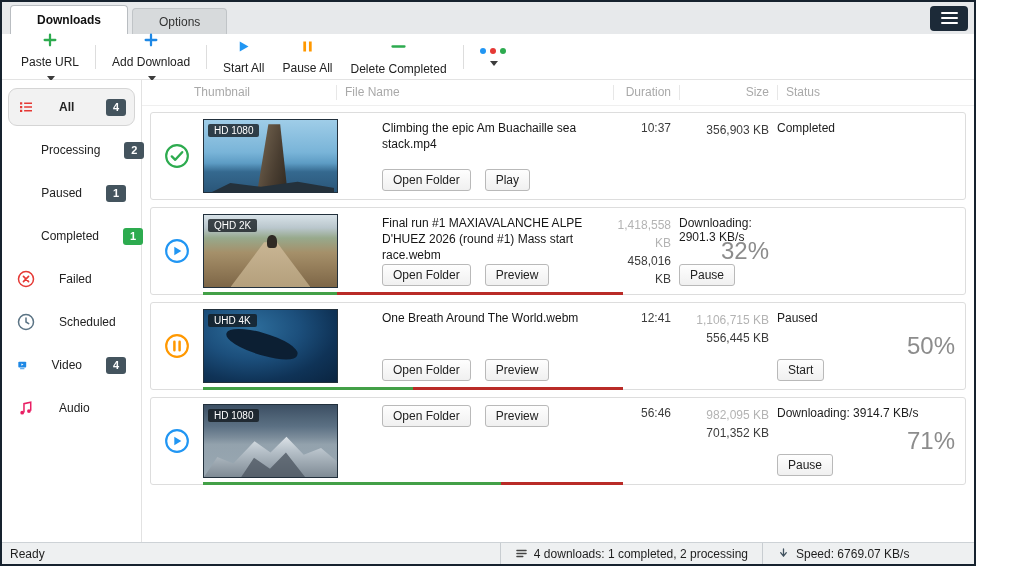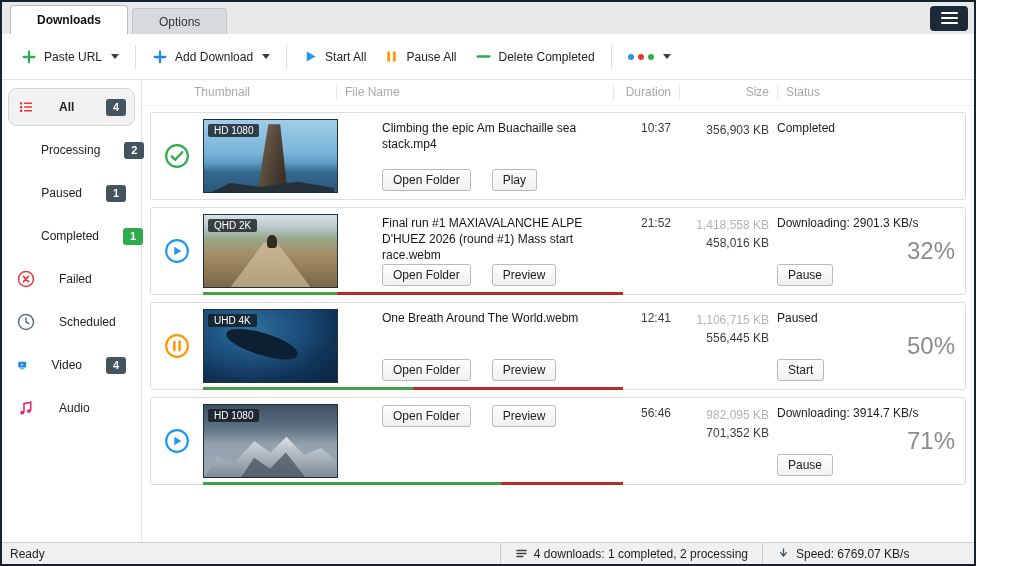--- a/index.html
+++ b/index.html
@@ -10,21 +10,21 @@
 
   
   .tabbar { height: 32px; background: #e7e9eb; display: flex; align-items: flex-end; padding: 0 6px 0 8px; flex: none; }
   .tab { padding: 0 26px; height: 26px; line-height: 26px; background: #d7dadc; border: 1px solid #c0c4c7; border-bottom: none; border-radius: 4px 4px 0 0; margin-right: 4px; color: #333; cursor: pointer; }
   .tab.active { background: #fff; border-color: #b9bdc1; height: 29px; line-height: 29px; font-weight: bold; color: #111; }
   .menu-btn { margin-left: auto; align-self: center; width: 38px; height: 25px; background: #1c2a38; border-radius: 4px; display: flex; flex-direction: column; align-items: center; justify-content: center; gap: 3px; cursor: pointer; }
   .menu-btn i { display: block; width: 17px; height: 2px; background: #fff; border-radius: 1px; }
 
   
   .toolbar { height: 46px; background: #fff; border-bottom: 1px solid #e3e3e3; display: flex; align-items: center; padding: 0 10px; flex: none; }
-  .tool-item { display: flex; align-items: center; gap: 7px; padding: 6px 9px; border-radius: 3px; cursor: pointer; white-space: nowrap; }
+  .tool-item { display: flex; align-items: center; gap: 7px; padding: 6px 9px; border-radius: 3px; cursor: pointer; white-space: nowrap; flex-direction: column; }
   .tool-item svg { flex: none; }
   .caret { width: 0; height: 0; border-left: 4px solid transparent; border-right: 4px solid transparent; border-top: 5px solid #3c3c3c; margin-left: 2px; }
   .tool-sep { width: 1px; height: 24px; background: #ddd; margin: 0 7px; }
   .dots { display: flex; gap: 4px; align-items: center; }
   .dots i { width: 6px; height: 6px; border-radius: 50%; display: block; }
   .dot-blue { background: #2196f3; } .dot-red { background: #e53935; } .dot-green { background: #2dab4f; }
 
   
   .app-body { flex: 1; display: flex; min-height: 0; background: #fff; }
   .sidebar { width: 140px; border-right: 1px solid #e2e2e2; padding: 8px 6px; flex: none; }
@@ -57,21 +57,21 @@
   .thumb-2::before { content:""; position:absolute; left:20%; top:38%; width:60%; height:62%; background:linear-gradient(180deg,#c9b694,#b49f7c); clip-path:polygon(42% 0,58% 0,100% 100%,0 100%); }
   .thumb-2::after { content:""; position:absolute; left:47%; top:28%; width:10px; height:13px; background:#2f2a24; border-radius:45% 45% 30% 30%; }
   .thumb-3 { background: radial-gradient(ellipse at 35% 25%, #2e6f9d 0%, #1c4f7c 40%, #0f3357 70%, #0a2440 100%); }
   .thumb-3::before { content:""; position:absolute; left:16%; top:32%; width:56%; height:30%; background:#0c1f33; border-radius:55% 60% 50% 60%; transform:rotate(16deg); }
   .thumb-4 { background: linear-gradient(180deg,#3c4f63 0%,#5c7184 30%,#7b8c9a 45%,#93a2ad 55%,#9aa8b2 100%); }
   .thumb-4::before { content:""; position:absolute; left:0; bottom:0; width:100%; height:62%; background:linear-gradient(180deg,#e9eef2 0%,#b9c3cb 40%,#7f8b95 100%); clip-path:polygon(0 100%,10% 55%,22% 70%,38% 20%,50% 45%,62% 10%,75% 50%,88% 35%,100% 65%,100% 100%); }
   .thumb-4::after { content:""; position:absolute; left:28%; bottom:0; width:48%; height:38%; background:#49535d; opacity:.75; clip-path:polygon(0 100%,20% 30%,45% 70%,70% 10%,100% 100%); }
 
   .cell-main { display: flex; flex-direction: column; justify-content: space-between; padding: 7px 0 8px; min-width: 0; margin-left: 28px; }
   .row-title { color: #161616; line-height: 1.35; }
-  .row-btns { display: flex; gap: 21px; }
+  .row-btns { display: flex; gap: 14px; }
   .btn { font-family: inherit; font-size: 12px; color: #222; background: linear-gradient(#fefefe,#f0f0f0); border: 1px solid #b9b9b9; border-radius: 3px; padding: 3px 10px; cursor: pointer; white-space: nowrap; }
   .cell-duration { text-align: right; padding-top: 8px; color: #3c3c3c; }
   .cell-size { text-align: right; padding-top: 8px; line-height: 1.5; }
   .size-total { color: #b3b3b3; }
   .size-done { color: #3c3c3c; }
   .row.completed .size-total { color: #3c3c3c; }
   .cell-status { position: relative; padding-top: 8px; }
   .status-text { color: #1c1c1c; }
   .percent { position: absolute; right: 0; top: 50%; transform: translateY(-50%); font-size: 24px; color: #8c8c8c; }
   .action-btn { position: absolute; left: 0; bottom: 8px; }
@@ -268,21 +268,20 @@
             <span class="q-badge">QHD 2K</span>
           </div>
             </div>
           <div class="cell-main">
             <div class="row-title">Final run #1 MAXIAVALANCHE ALPE D'HUEZ 2026 (round #1) Mass start race.webm</div>
             <div class="row-btns">
               <button class="btn">Open Folder</button>
               <button class="btn">Preview</button>
             </div>
           </div>
-          <div class="cell-duration">21:52</div>
           <div class="cell-size">
             <div class="size-total">1,418,558 KB</div>
             <div class="size-done">458,016 KB</div>
           </div>
           <div class="cell-status">
             <div class="status-text">Downloading: 2901.3 KB/s</div>
             <div class="percent">32%</div>
             <button class="btn action-btn">Pause</button>
           </div>
           <div class="progress">

